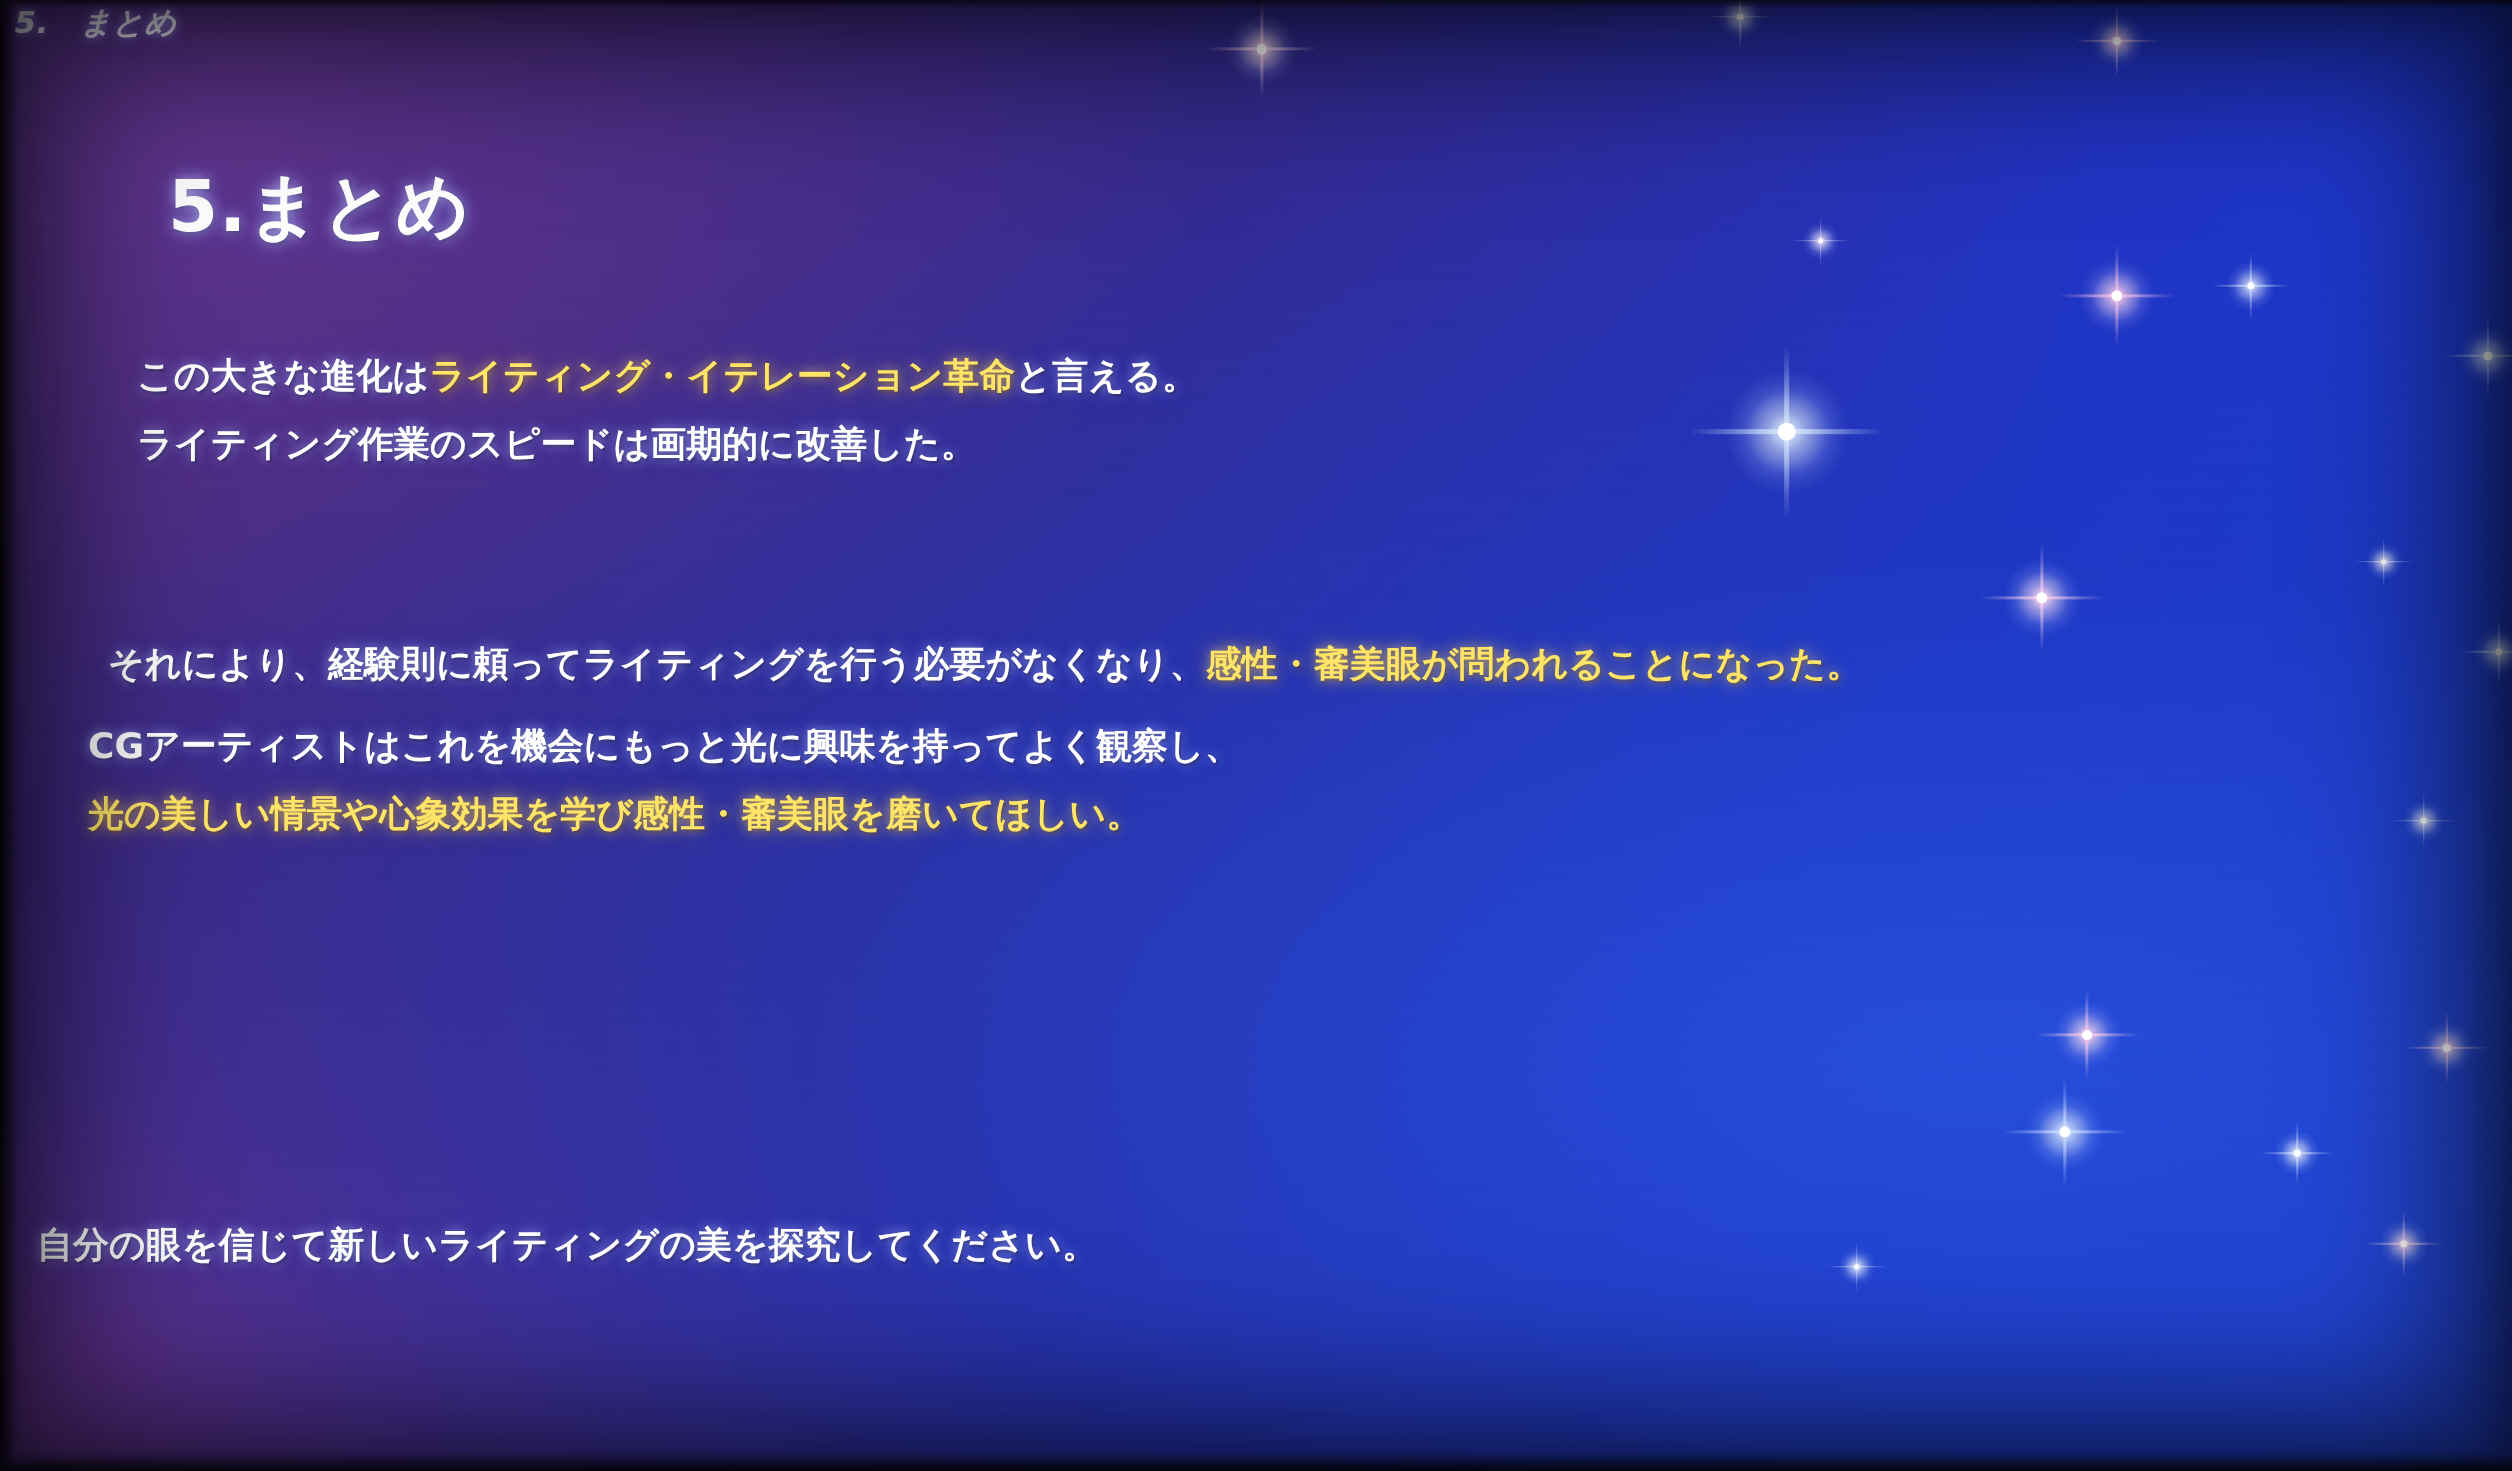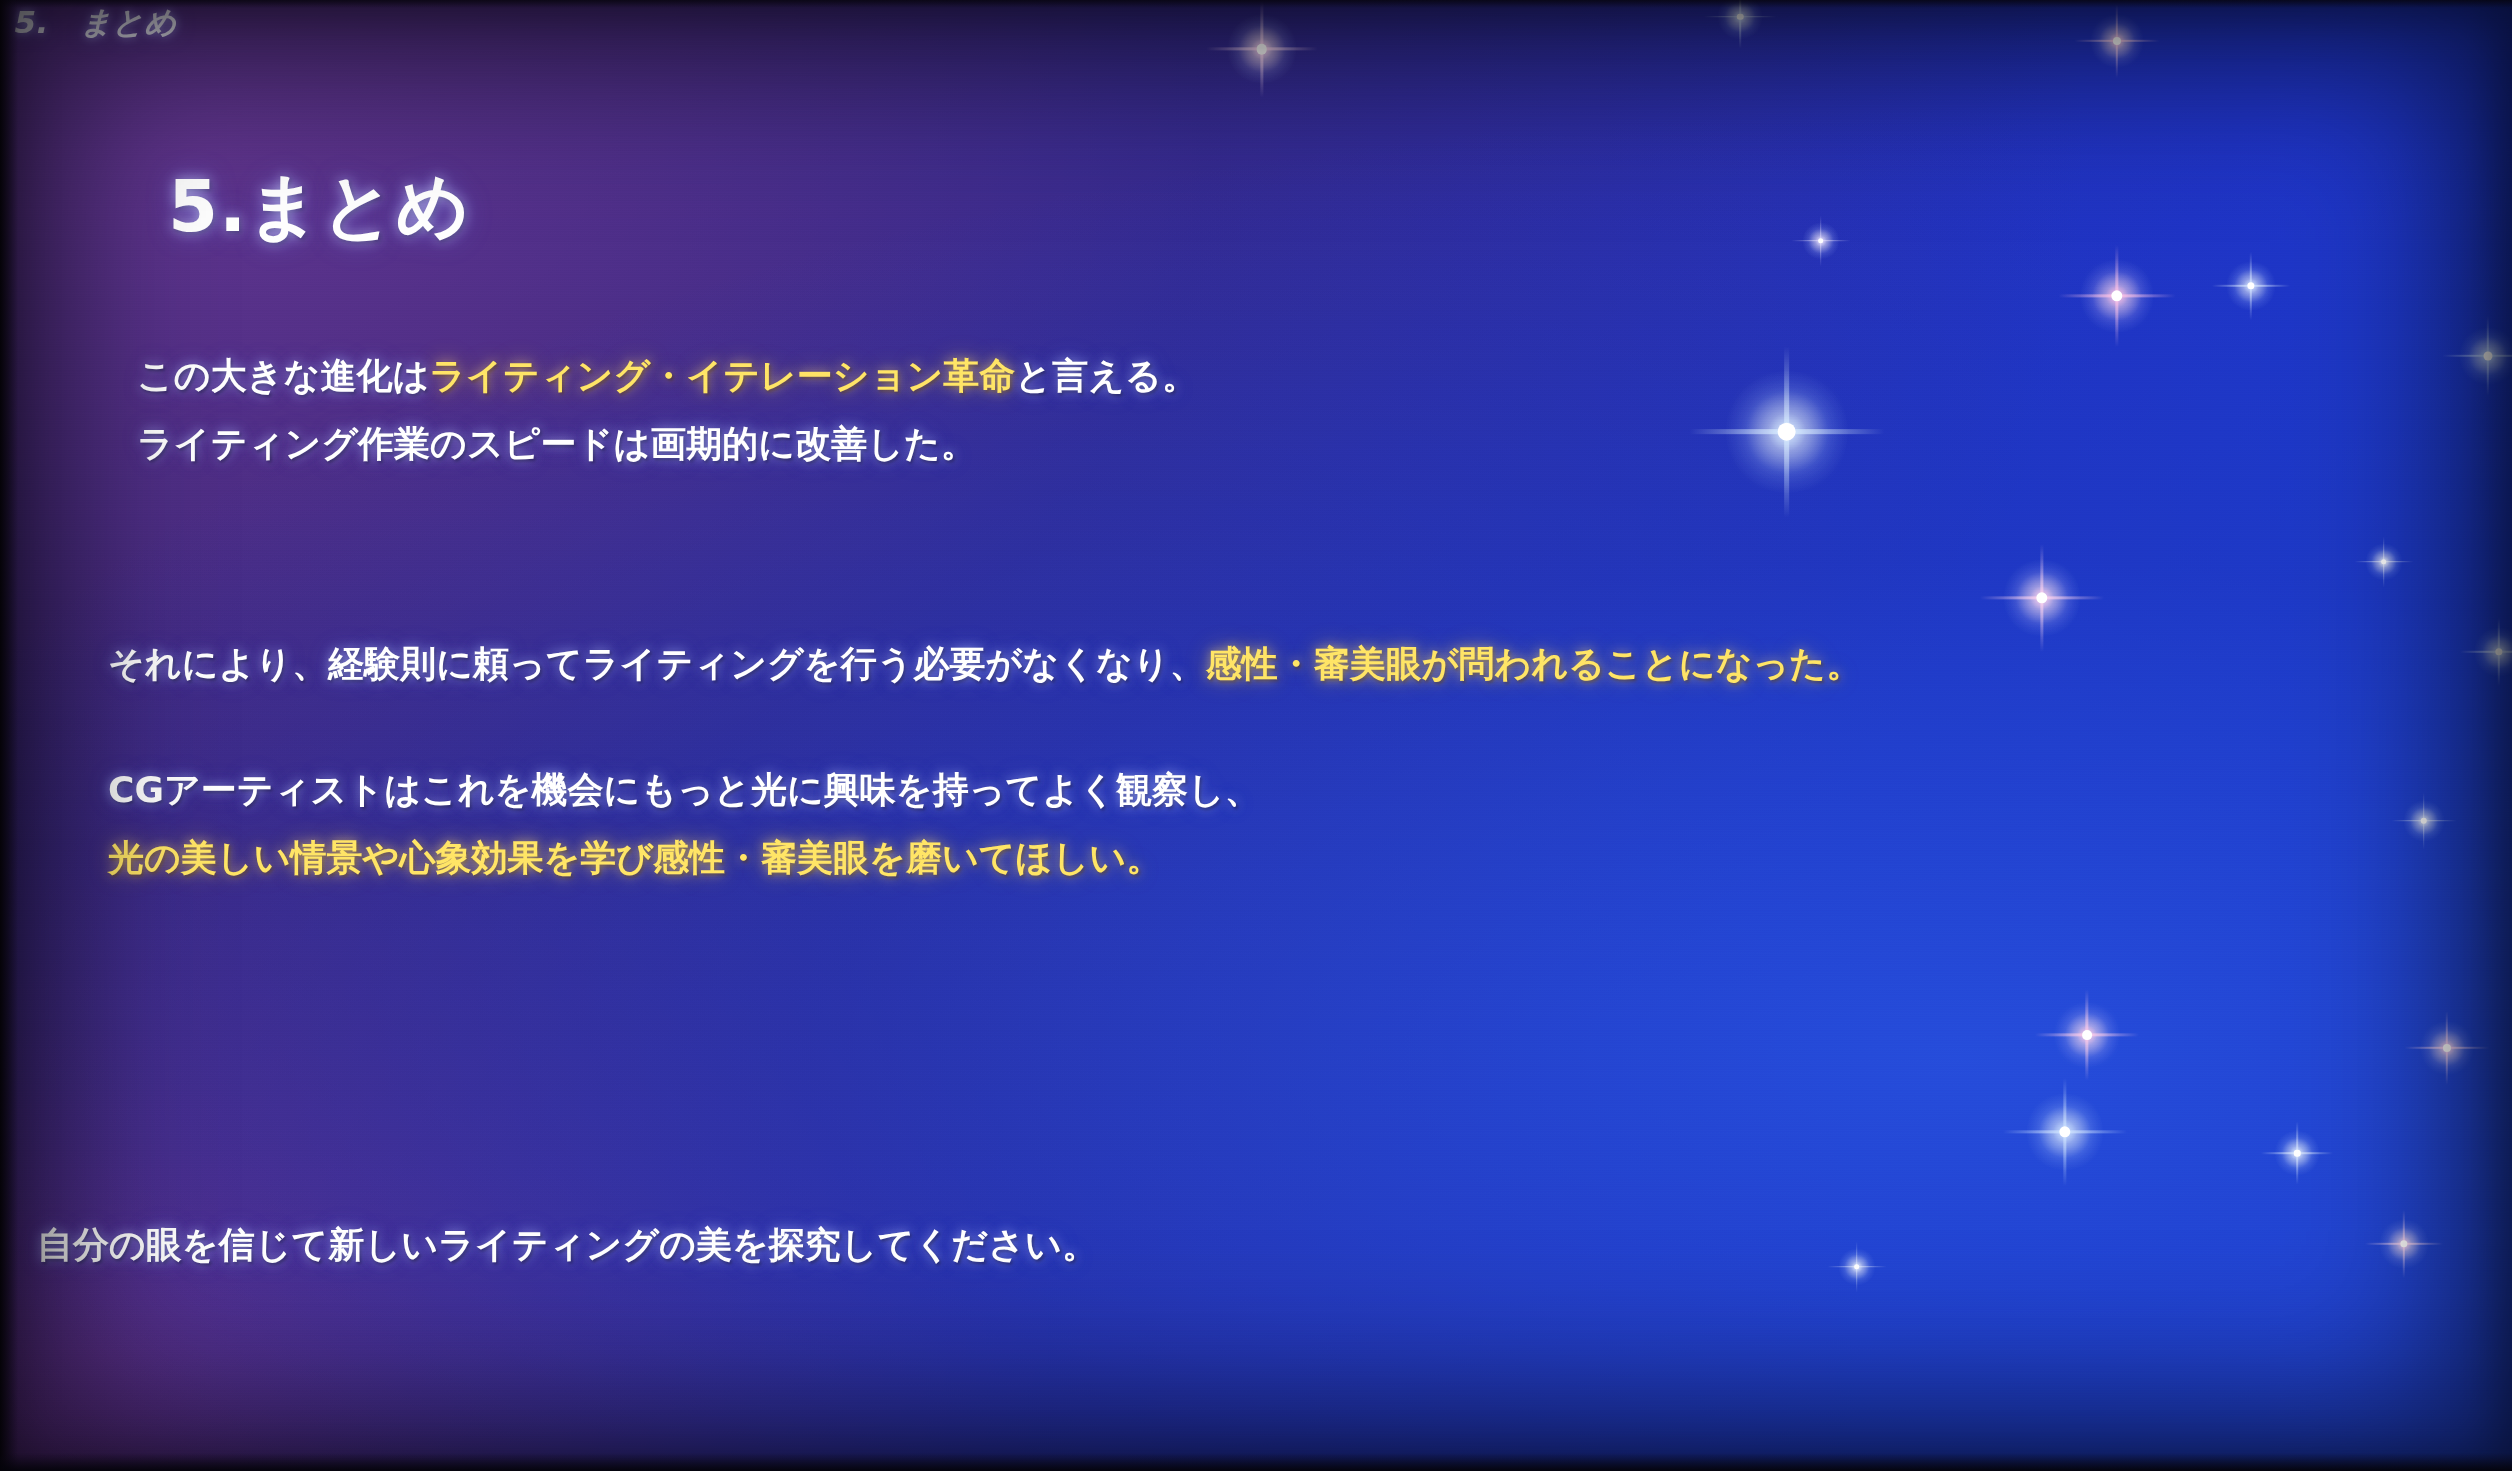--- a/index.html
+++ b/index.html
@@ -64,21 +64,21 @@
     font-size:36px;color:#ffffff;
     text-shadow:0 0 10.6px rgba(190,200,255,.62),0 0 21px rgba(90,110,240,.4),1.6px 2.4px 3.3px rgba(8,5,35,.6);
   }
   .hl{
     color:#ffe566;
     text-shadow:0 0 10.6px rgba(255,225,120,.6),0 0 23px rgba(250,200,60,.38),1.6px 2.4px 3.3px rgba(60,35,5,.55);
   }
   #p1{left:137px;top:358px;}
   #p1 .ln+.ln{margin-top:32px;}
   #p2{left:108px;top:632px;margin-top:14px;}
-  #p3{left:88px;top:772px;margin-left:20px;}
+  #p3{left:88px;top:728px;}
   #p3 .ln+.ln{margin-top:32px;}
   #p4{left:57px;top:992px;}
   #p4 .ln+.ln{margin-top:32px;}
   #p5{left:37px;top:1227px;}
 </style>
 </head>
 <body>
 
 <div id="slide">
 

